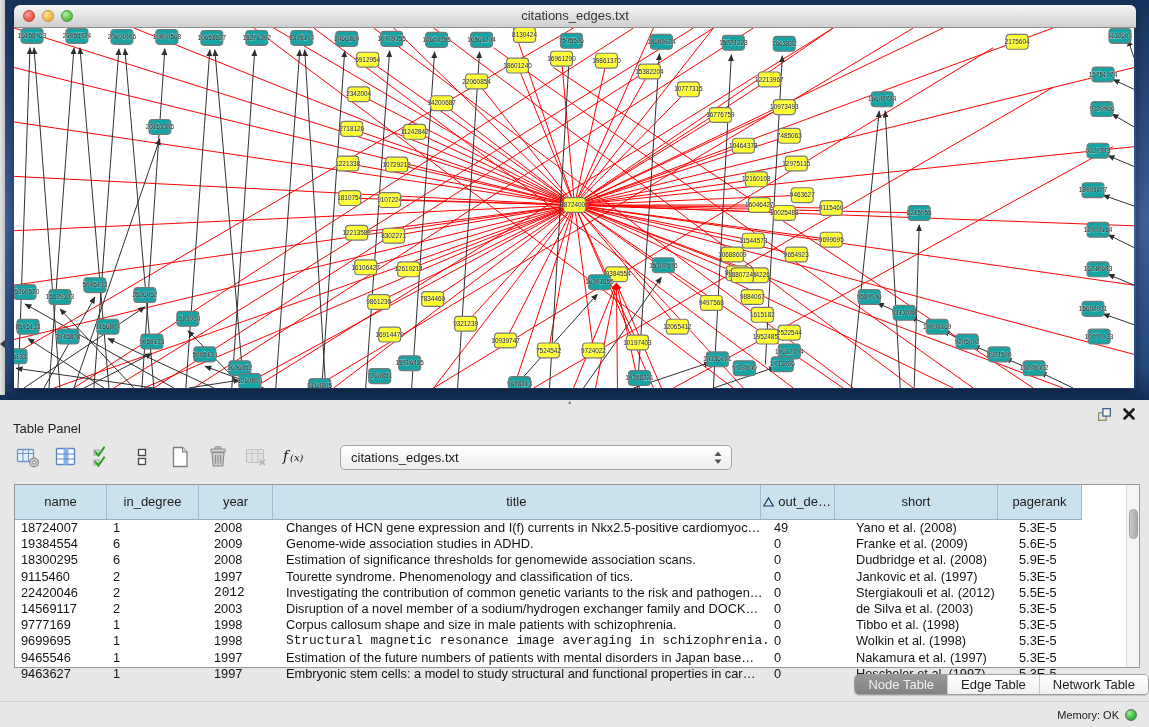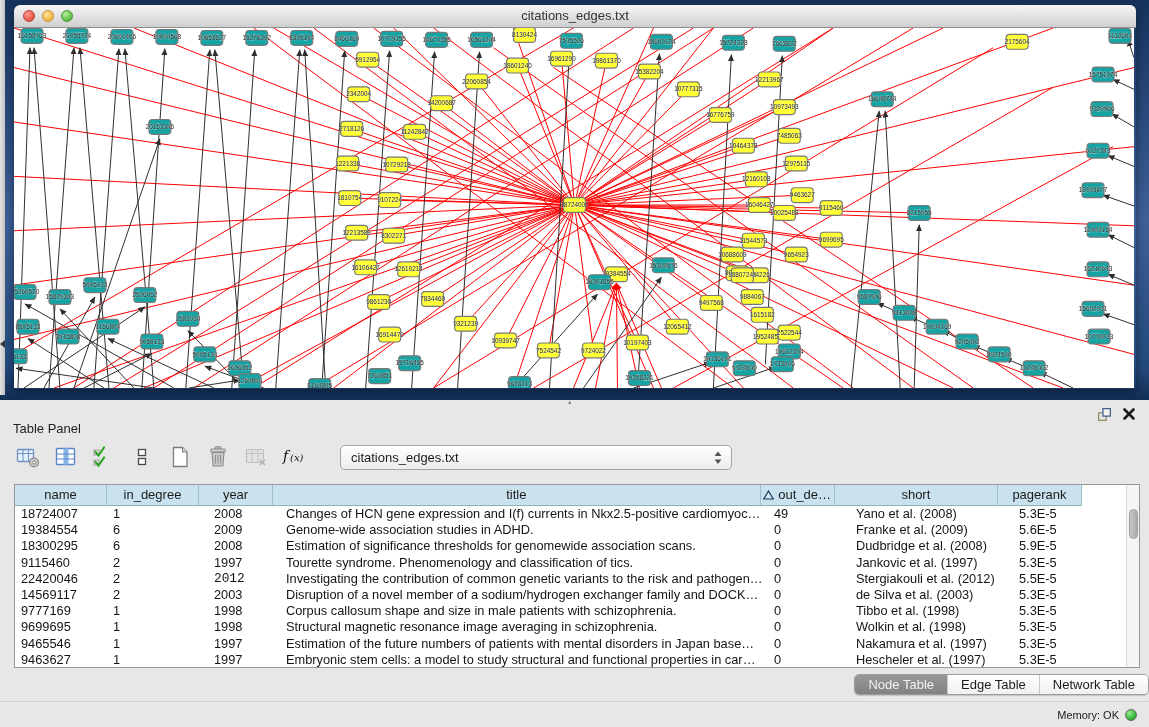--- a/index.html
+++ b/index.html
@@ -39,21 +39,21 @@
   .tbtn { width:28px; height:28px; display:flex; align-items:center; justify-content:center; }
   .tbtn svg { display:block; } .gap-m { margin-right:10px; }
   .combo { margin-left:32px; width:392px; height:25px; border:1px solid #a4a4a4; border-radius:5px;
            background:linear-gradient(#ffffff,#ededed); display:flex; align-items:center;
            font-size:13px; color:#1d1d1d; padding-left:10px; position:relative;
            box-shadow:inset 0 1px 0 #fff; }
   .combo-arrows { position:absolute; right:9px; top:5px; }
 
   .table-wrap { position:absolute; left:14px; top:84px; width:1126px; height:184px;
                 background:#fff; border:1px solid #979797; }
-  .thead { display:flex; height:21px; background:#c9e2ee; border-bottom:1px solid #8fb0bf; width:1067px; }
+  .thead { display:flex; height:35px; background:#c9e2ee; border-bottom:1px solid #8fb0bf; width:1067px; }
   .th { font-size:13px; color:#1b1b1b; text-align:center; line-height:20px;
         border-right:1px solid #9dbecb; overflow:hidden; white-space:nowrap;
         display:flex; align-items:center; justify-content:center; gap:4px; }
   .tbody { width:1110px; }
   .tr { display:flex; height:16.2px; }
   .td { font-size:12.8px; color:#141414; line-height:16px; white-space:nowrap; overflow:hidden; }
   .vscroll { position:absolute; right:0; top:0px; bottom:0; width:13px; background:#f5f5f5;
              border-left:1px solid #d6d6d6; }
   .vthumb { position:absolute; left:1.5px; top:24px; width:9px; height:30px; border-radius:5px;
             background:linear-gradient(90deg,#c9c9c9,#ababab); border:1px solid #9c9c9c; }
@@ -875,21 +875,21 @@
           <div class="td" style="width: 75px; padding-left: 13px;">1998</div>
           <div class="td" style="width: 493px; padding-left: 10px;">Corpus callosum shape and size in male patients with schizophrenia.</div>
           <div class="td" style="width: 75px; padding-left: 5px;">0</div>
           <div class="td" style="width: 165px; padding-left: 12px;">Tibbo et al. (1998)</div>
           <div class="td" style="width: 85px; padding-left: 10px;">5.3E-5</div>
         </div>
         <div class="tr">
           <div class="td" style="width: 93px; padding-left: 6px;">9699695</div>
           <div class="td" style="width: 93px; padding-left: 5px;">1</div>
           <div class="td" style="width: 75px; padding-left: 13px;">1998</div>
-          <div class="td" style="width: 493px; padding-left: 10px;">Structural magnetic resonance image averaging in schizophrenia.</div>
+          <div class="td" style="width: 493px; padding-left: 10px; font-family: Liberation Mono, monospace;">Structural magnetic resonance image averaging in schizophrenia.</div>
           <div class="td" style="width: 75px; padding-left: 5px;">0</div>
           <div class="td" style="width: 165px; padding-left: 12px;">Wolkin et al. (1998)</div>
           <div class="td" style="width: 85px; padding-left: 10px;">5.3E-5</div>
         </div>
         <div class="tr">
           <div class="td" style="width: 93px; padding-left: 6px;">9465546</div>
           <div class="td" style="width: 93px; padding-left: 5px;">1</div>
           <div class="td" style="width: 75px; padding-left: 13px;">1997</div>
           <div class="td" style="width: 493px; padding-left: 10px;">Estimation of the future numbers of patients with mental disorders in Japan base…</div>
           <div class="td" style="width: 75px; padding-left: 5px;">0</div>

